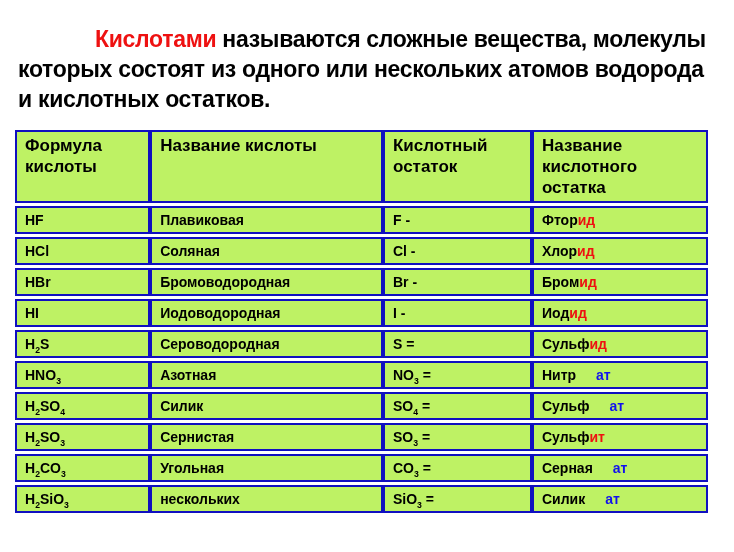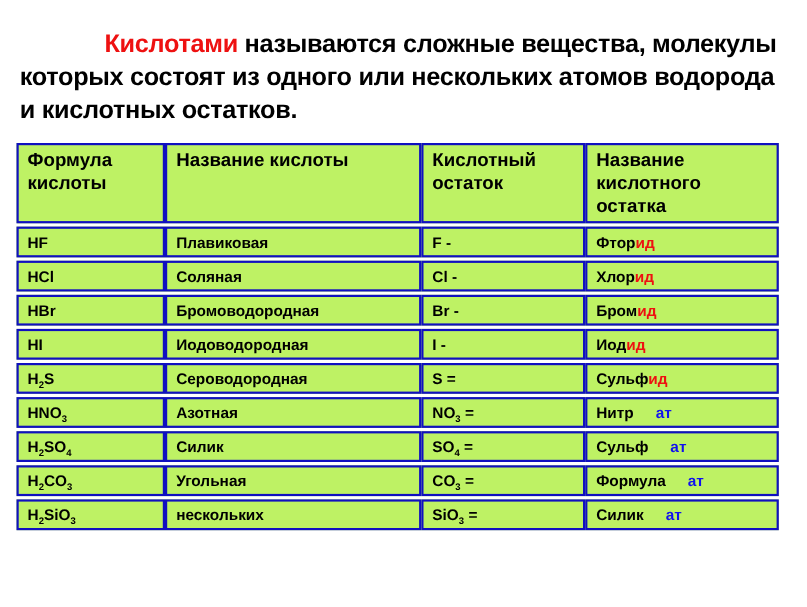--- a/index.html
+++ b/index.html
@@ -111,24 +111,30 @@
           <td><span>NO</span><sub>3</sub><span> =</span></td>
           <td><span>Нитр</span><span class="c-blue">ат</span></td>
         </tr>
         <tr>
           <td><span>H</span><sub>2</sub><span>SO</span><sub>4</sub></td>
           <td><span>Силик</span></td>
           <td><span>SO</span><sub>4</sub><span> =</span></td>
           <td><span>Сульф</span><span class="c-blue">ат</span></td>
         </tr>
         <tr>
+          <td><span>H</span><sub>2</sub><span>SO</span><sub>3</sub></td>
+          <td><span>Сернистая</span></td>
+          <td><span>SO</span><sub>3</sub><span> =</span></td>
+          <td><span>Сульф</span><span class="c-red">ит</span></td>
+        </tr>
+        <tr>
           <td><span>H</span><sub>2</sub><span>CO</span><sub>3</sub></td>
           <td><span>Угольная</span></td>
           <td><span>CO</span><sub>3</sub><span> =</span></td>
-          <td><span>Формула</span><span class="c-blue">ат</span></td>
+          <td><span>Серная</span><span class="c-blue">ат</span></td>
         </tr>
         <tr>
           <td><span>H</span><sub>2</sub><span>SiO</span><sub>3</sub></td>
           <td><span>нескольких</span></td>
           <td><span>SiO</span><sub>3</sub><span> =</span></td>
           <td><span>Силик</span><span class="c-blue">ат</span></td>
         </tr>
       </tbody>
   </table>
 

